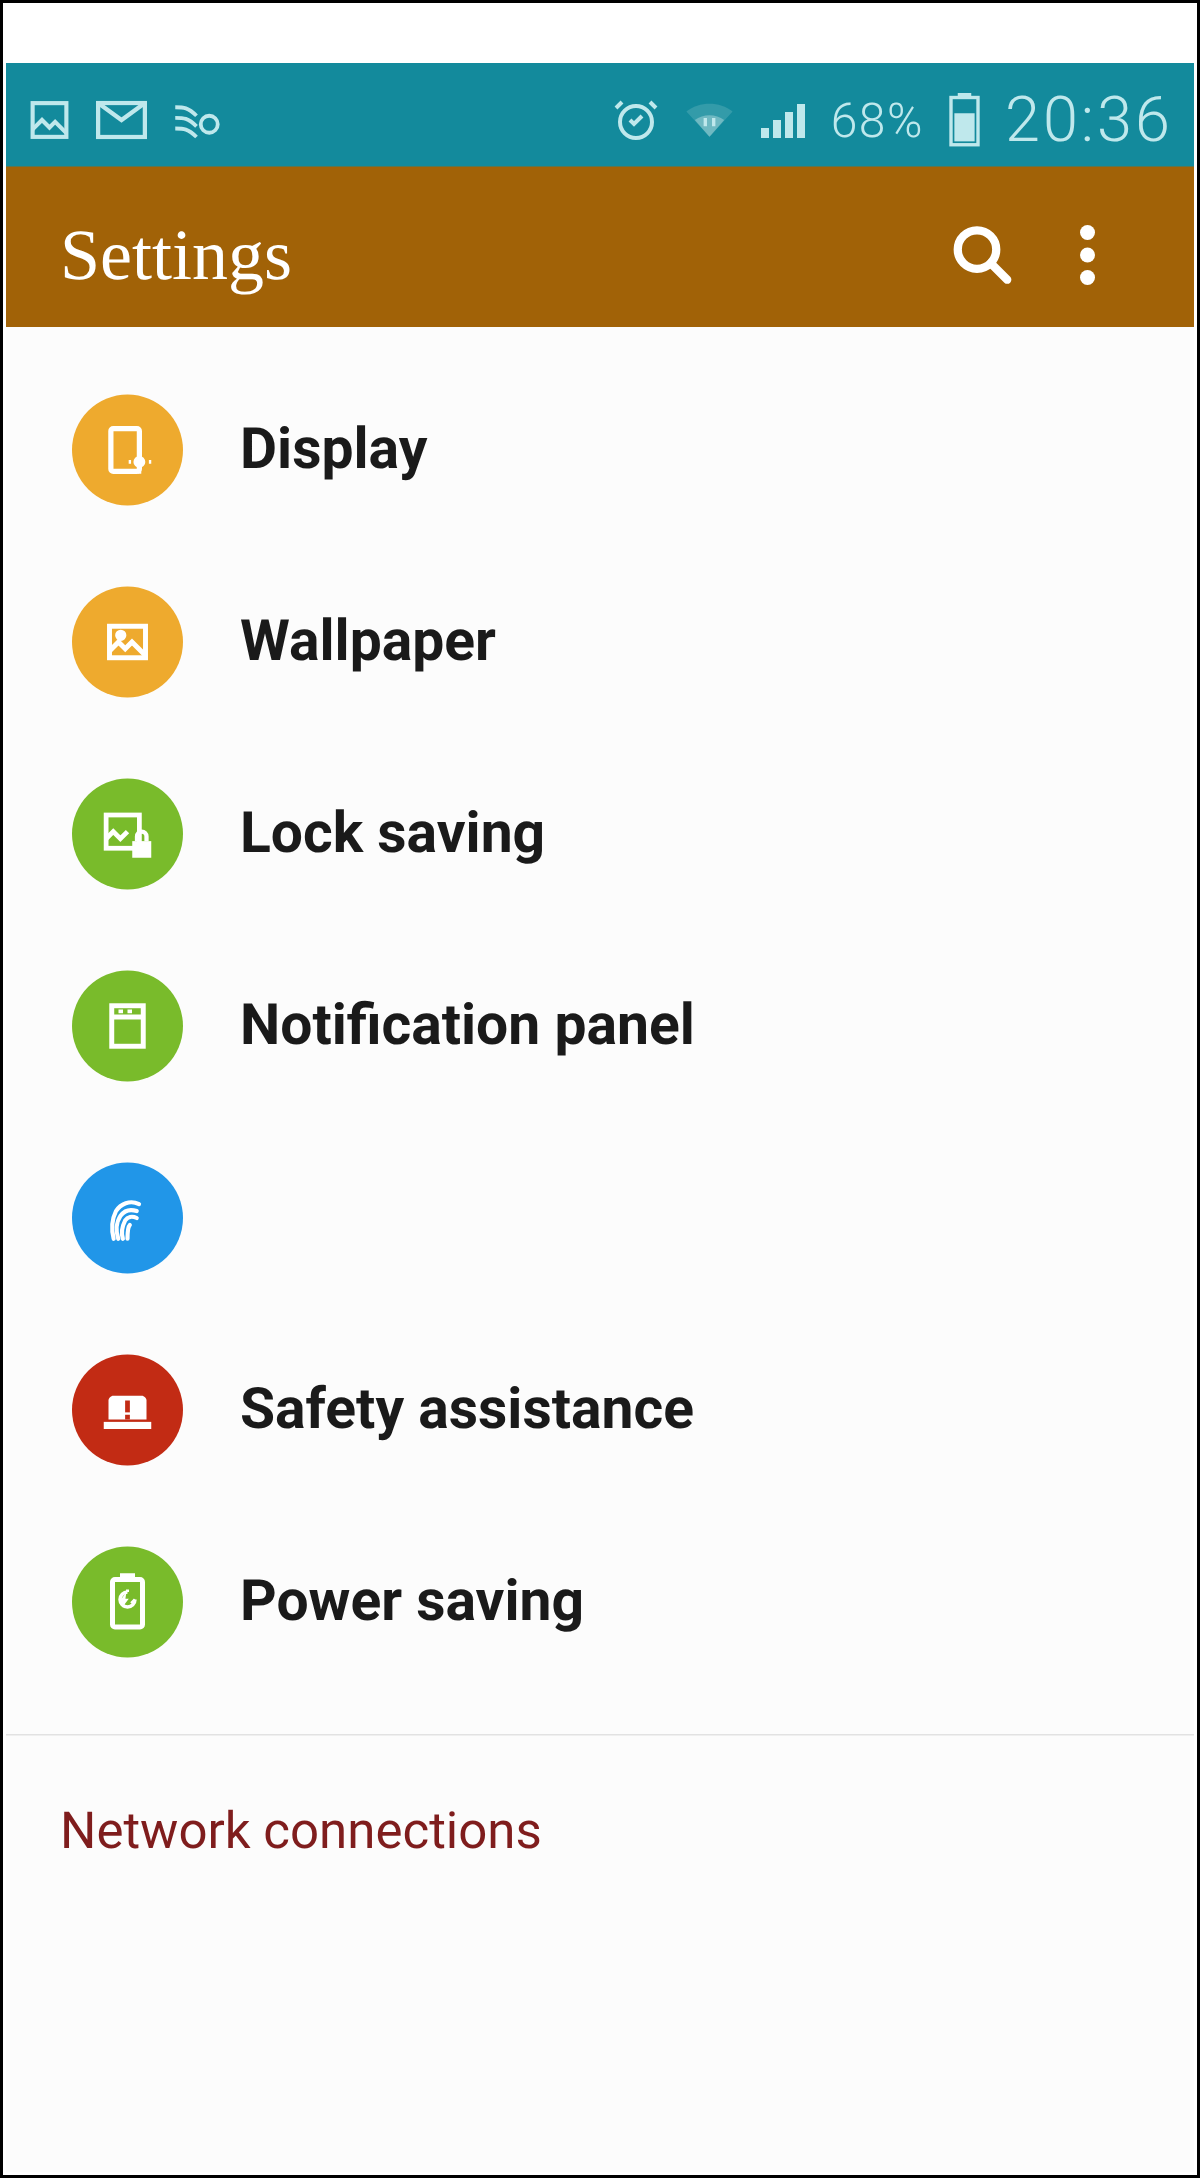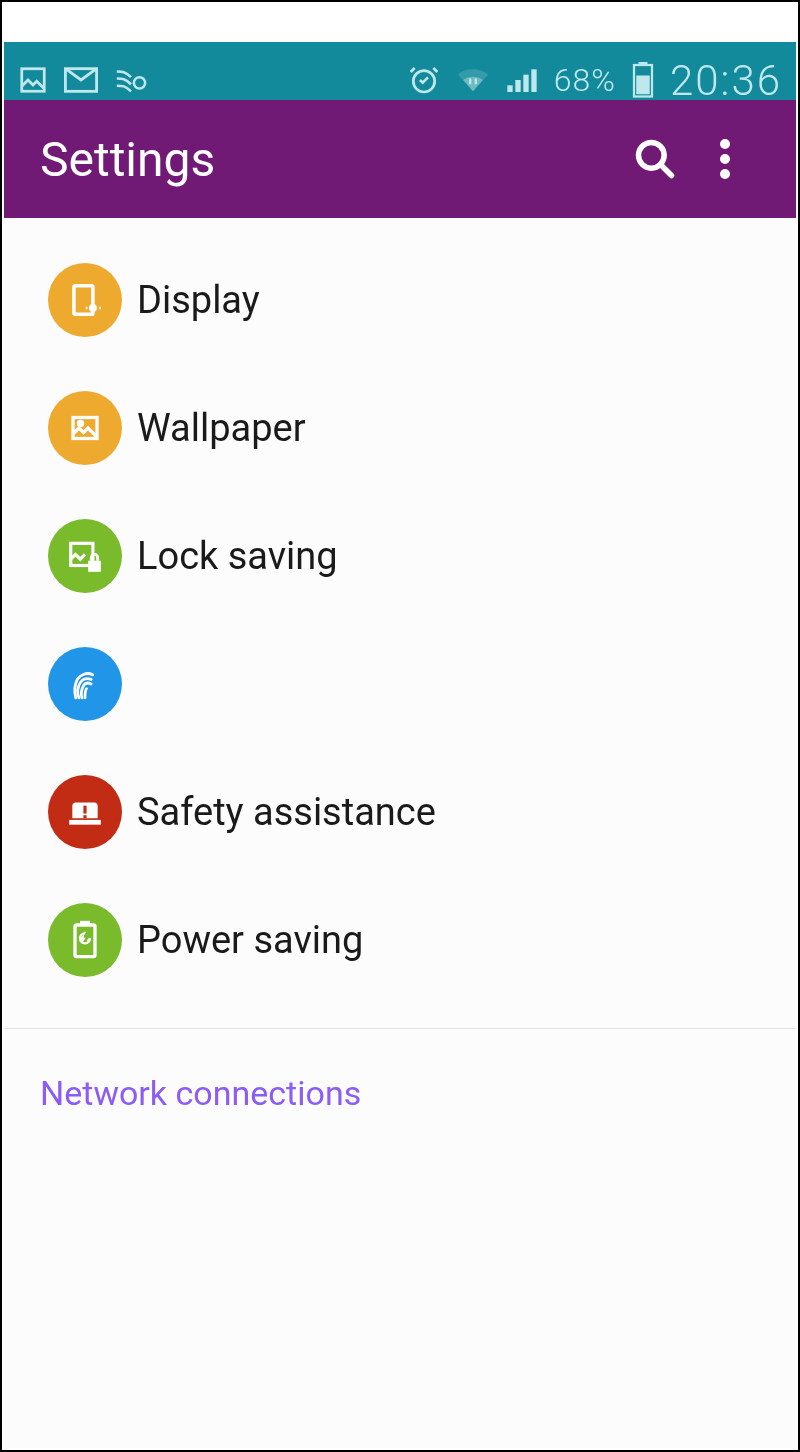--- a/index.html
+++ b/index.html
@@ -11,45 +11,46 @@
     position:absolute; left:0; right:0; top:38px; height:76px;
     background:#138a9c; color:#bfe8ec; display:flex; align-items:center;
     padding:0 14px; font-size:34px; font-weight:300;
   }
   .statusbar .left-icons, .statusbar .right-icons { display:flex; align-items:center; gap:16px; }
   .statusbar .spacer { flex:1; }
   .statusbar .battery-text { font-size:32px; letter-spacing:1px; }
   .statusbar .clock { font-size:42px; letter-spacing:2px; }
 
   .header {
-    position:absolute; left:0; right:0; top:96px; height:118px;
-    background:#701a75; color:#fff; display:flex; align-items:center;
+    position:absolute; left:0; right:0; top:107px; height:118px;
+    background:#a16207; color:#fff; display:flex; align-items:center;
     padding:0 36px;
+    font-family:Liberation Serif, serif;
   }
   .header .title { font-size:48px; font-weight:400; flex:1; }
   .header .hicon { width:70px; display:flex; justify-content:center; align-items:center; }
 
   .scroll {
     position:absolute; left:0; right:0; top:214px; bottom:0;
     overflow:hidden; background:#fcfcfc;
   }
 
   .item {
     display:flex; align-items:center; height:128px; padding-left:44px;
   }
   .icon-circle {
     width:74px; height:74px; border-radius:50%; display:flex;
     align-items:center; justify-content:center; flex-shrink:0;
     color:#fff;
   }
-  .item-label { font-size:38px; color:#1a1a1a; margin-left:15px; font-weight:400; }
+  .item-label { font-size:38px; color:#1a1a1a; margin-left:38px; font-weight:700; }
 
   .sep { height:1px; background:#e2e2e2; margin:24px 0 0 0; }
   .section-header {
-    font-size:34px; color:#8b5cf6; padding:44px 0 10px 36px; font-weight:400;
+    font-size:34px; color:#7f1d1d; padding:44px 0 10px 36px; font-weight:400;
   }
   .c-orange { background:#eeaa2e; }
   .c-green  { background:#79bb2b; }
   .c-blue   { background:#2196e8; }
   .c-red    { background:#c22b14; }
 
   svg { display:block; }
 </style>
 </head>
 <body>
@@ -167,20 +168,31 @@
           <svg width="38" height="38" viewBox="0 0 24 24" fill="none" stroke="#fff" stroke-width="2">
             <rect x="3" y="4" width="14" height="14"></rect>
             <path d="M3 14l3-3 3 3 3-3"></path>
             <rect x="14" y="15" width="8" height="7" fill="#fff" stroke="none"></rect>
             <path d="M16 15v-2a2 2 0 014 0v2" stroke-width="1.8"></path>
           </svg>
         </div>
         <div class="item-label">Lock saving</div>
       </div>
 
+      <div class="item">
+        <div class="icon-circle c-green">
+          <svg width="36" height="36" viewBox="0 0 24 24" fill="none" stroke="#fff" stroke-width="2.2">
+            <rect x="5" y="3" width="14" height="18"></rect>
+            <line x1="5" y1="8" x2="19" y2="8"></line>
+            <line x1="8" y1="5.5" x2="10" y2="5.5" stroke-width="1.6"></line>
+            <line x1="12" y1="5.5" x2="14" y2="5.5" stroke-width="1.6"></line>
+          </svg>
+        </div>
+        <div class="item-label">Notification panel</div>
+      </div>
 
       <div class="item">
         <div class="icon-circle c-blue">
           <svg width="38" height="40" viewBox="0 0 24 26" fill="none" stroke="#fff" stroke-width="1.8" stroke-linecap="round">
             <path d="M6 22c-1-4-1-8 1-12 2-3 6-5 10-3"></path>
             <path d="M8 22c-1-3-1-7 1-10 1.5-2 4-3 7-2"></path>
             <path d="M10 22c-1-3 0-6 1-8 1-1.5 3-2 5-1"></path>
             <path d="M12 22c0-2 0-5 1-6"></path>
           </svg>
         </div>

